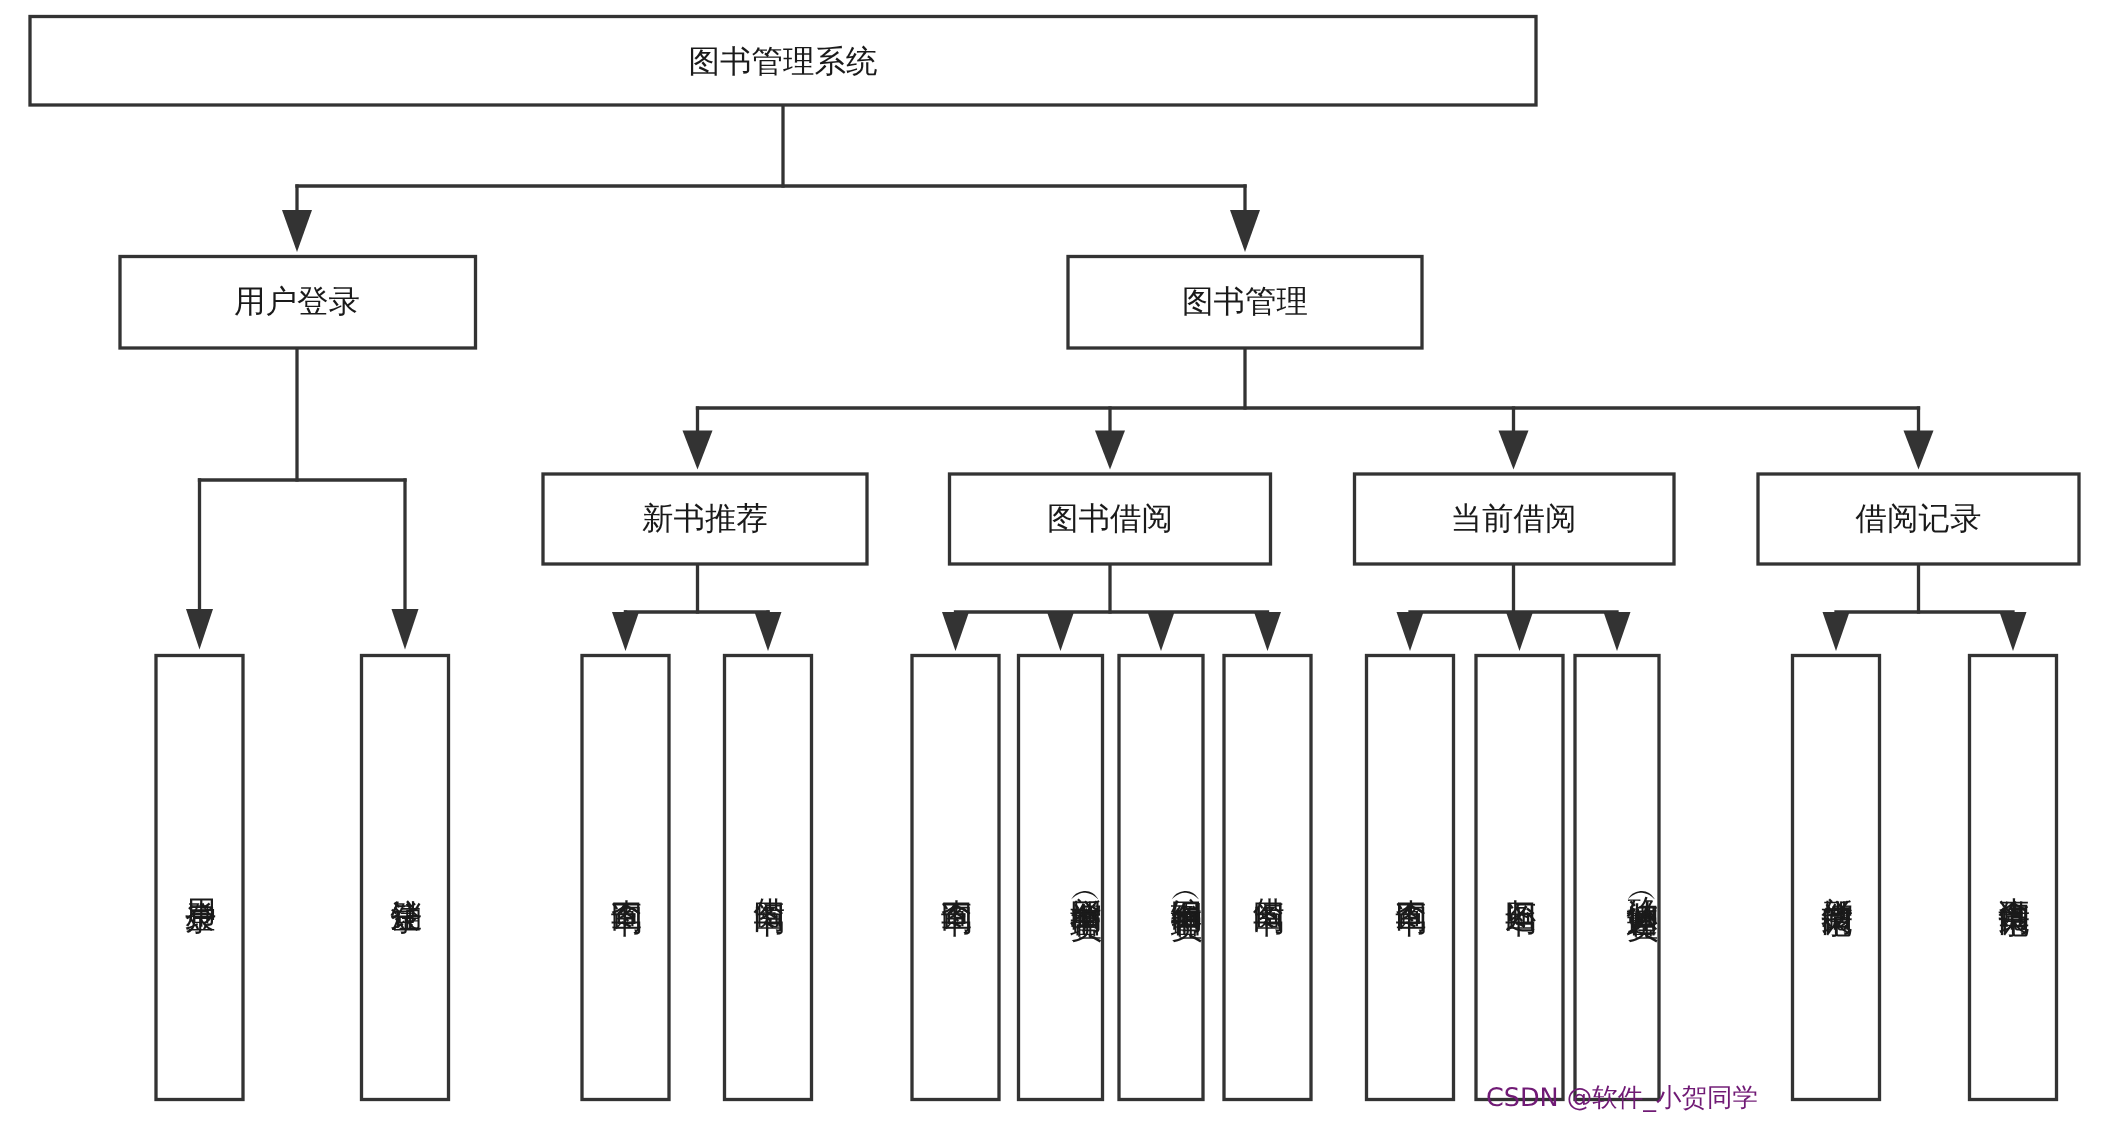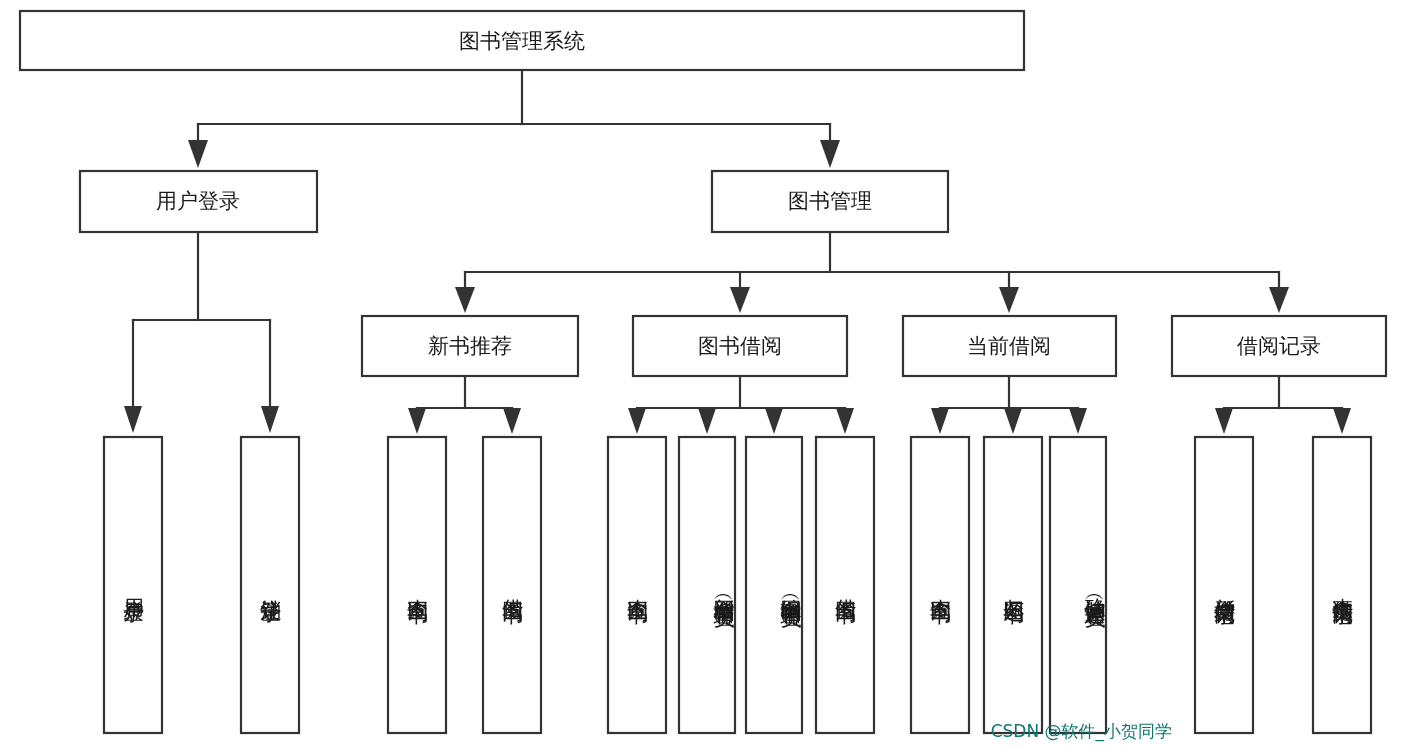--- a/index.html
+++ b/index.html
@@ -61,21 +61,21 @@
     text-align: center;
     white-space: nowrap;
     pointer-events: none;
   }
   .watermark {
     position: absolute;
     right: 8px;
     bottom: 4px;
     font-family: "DejaVu Sans", "Liberation Sans", sans-serif;
     font-size: 17px;
-    color: #0f766e;
+    color: #701a75;
     white-space: nowrap;
   }
 </style>
 </head>
 <body>
 
 <div id="diagram-root">
 
   <svg id="tree-svg" viewBox="0 0 1405 747">
 

